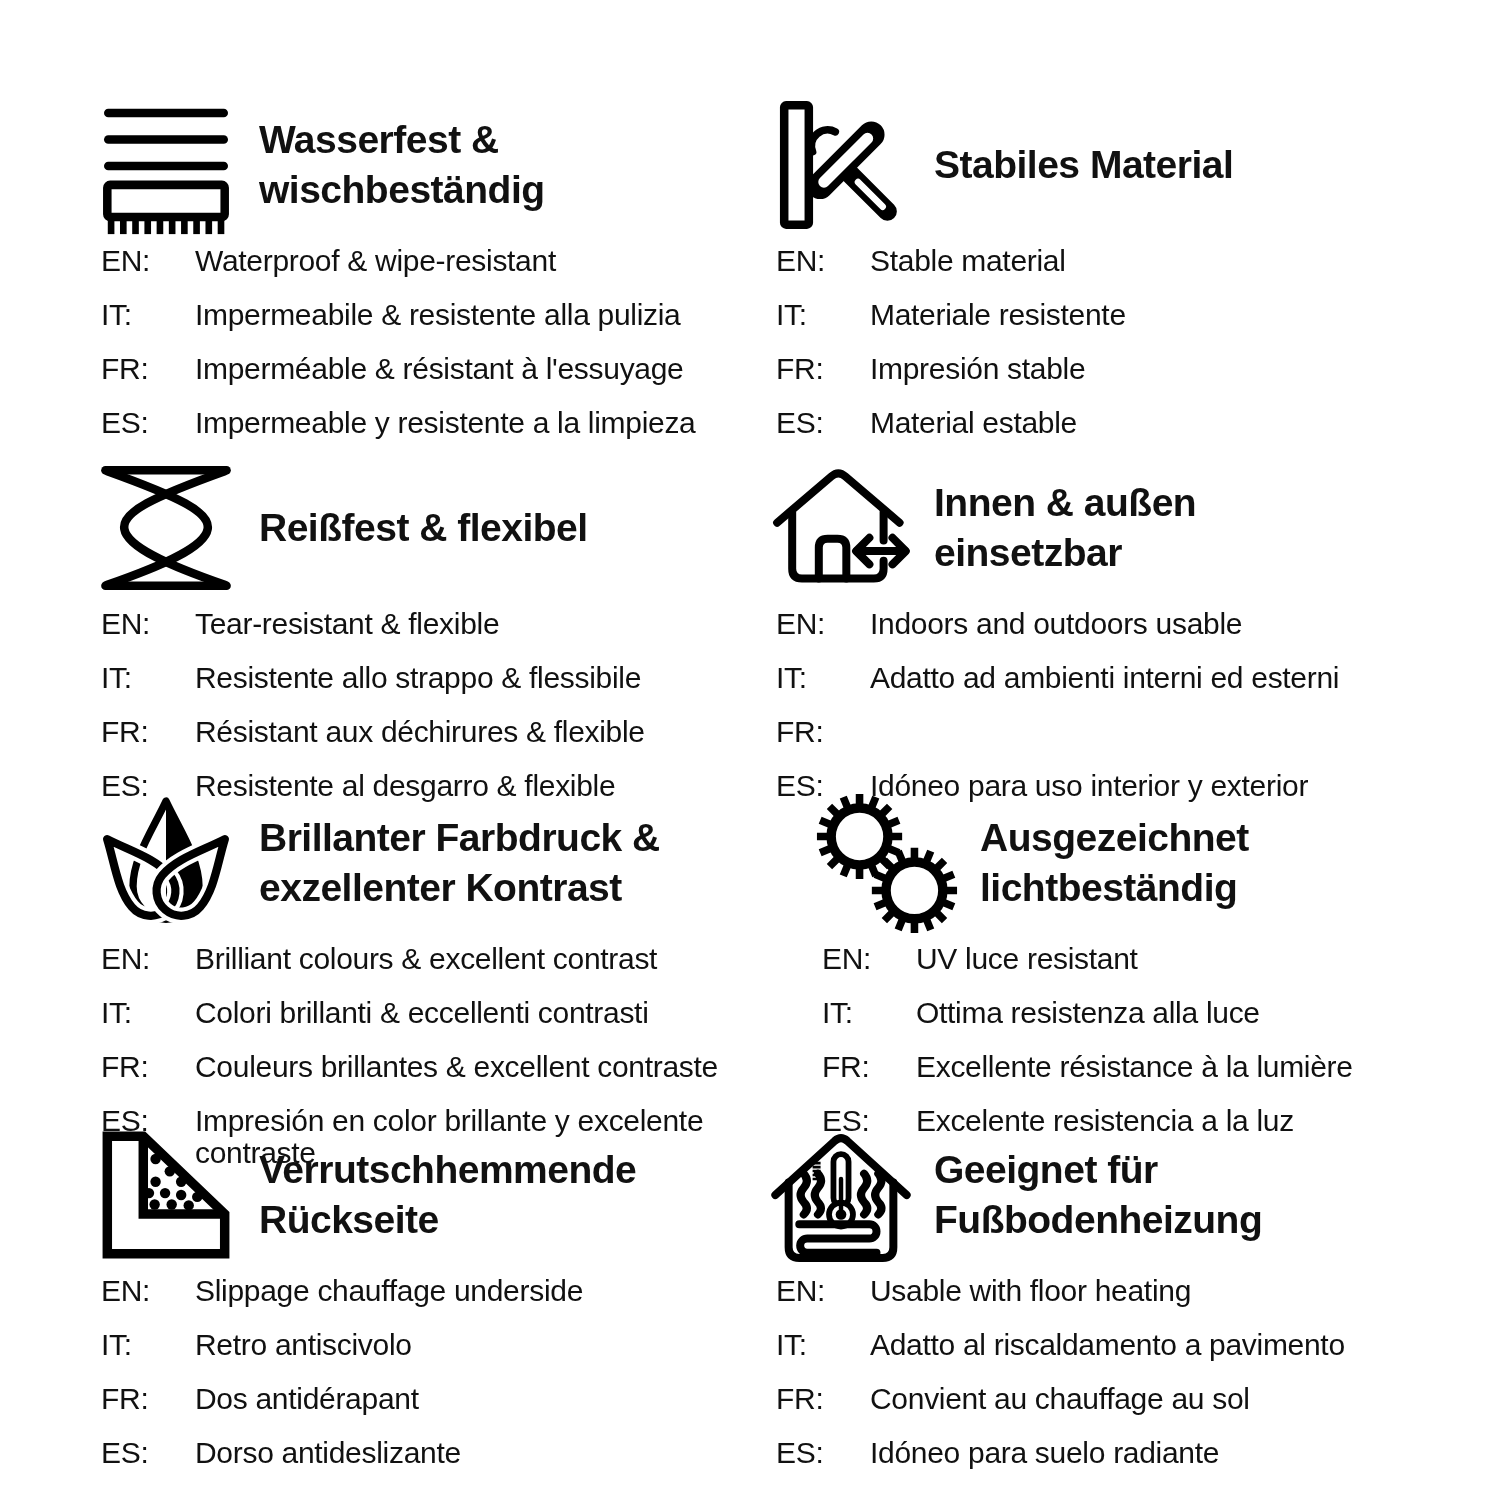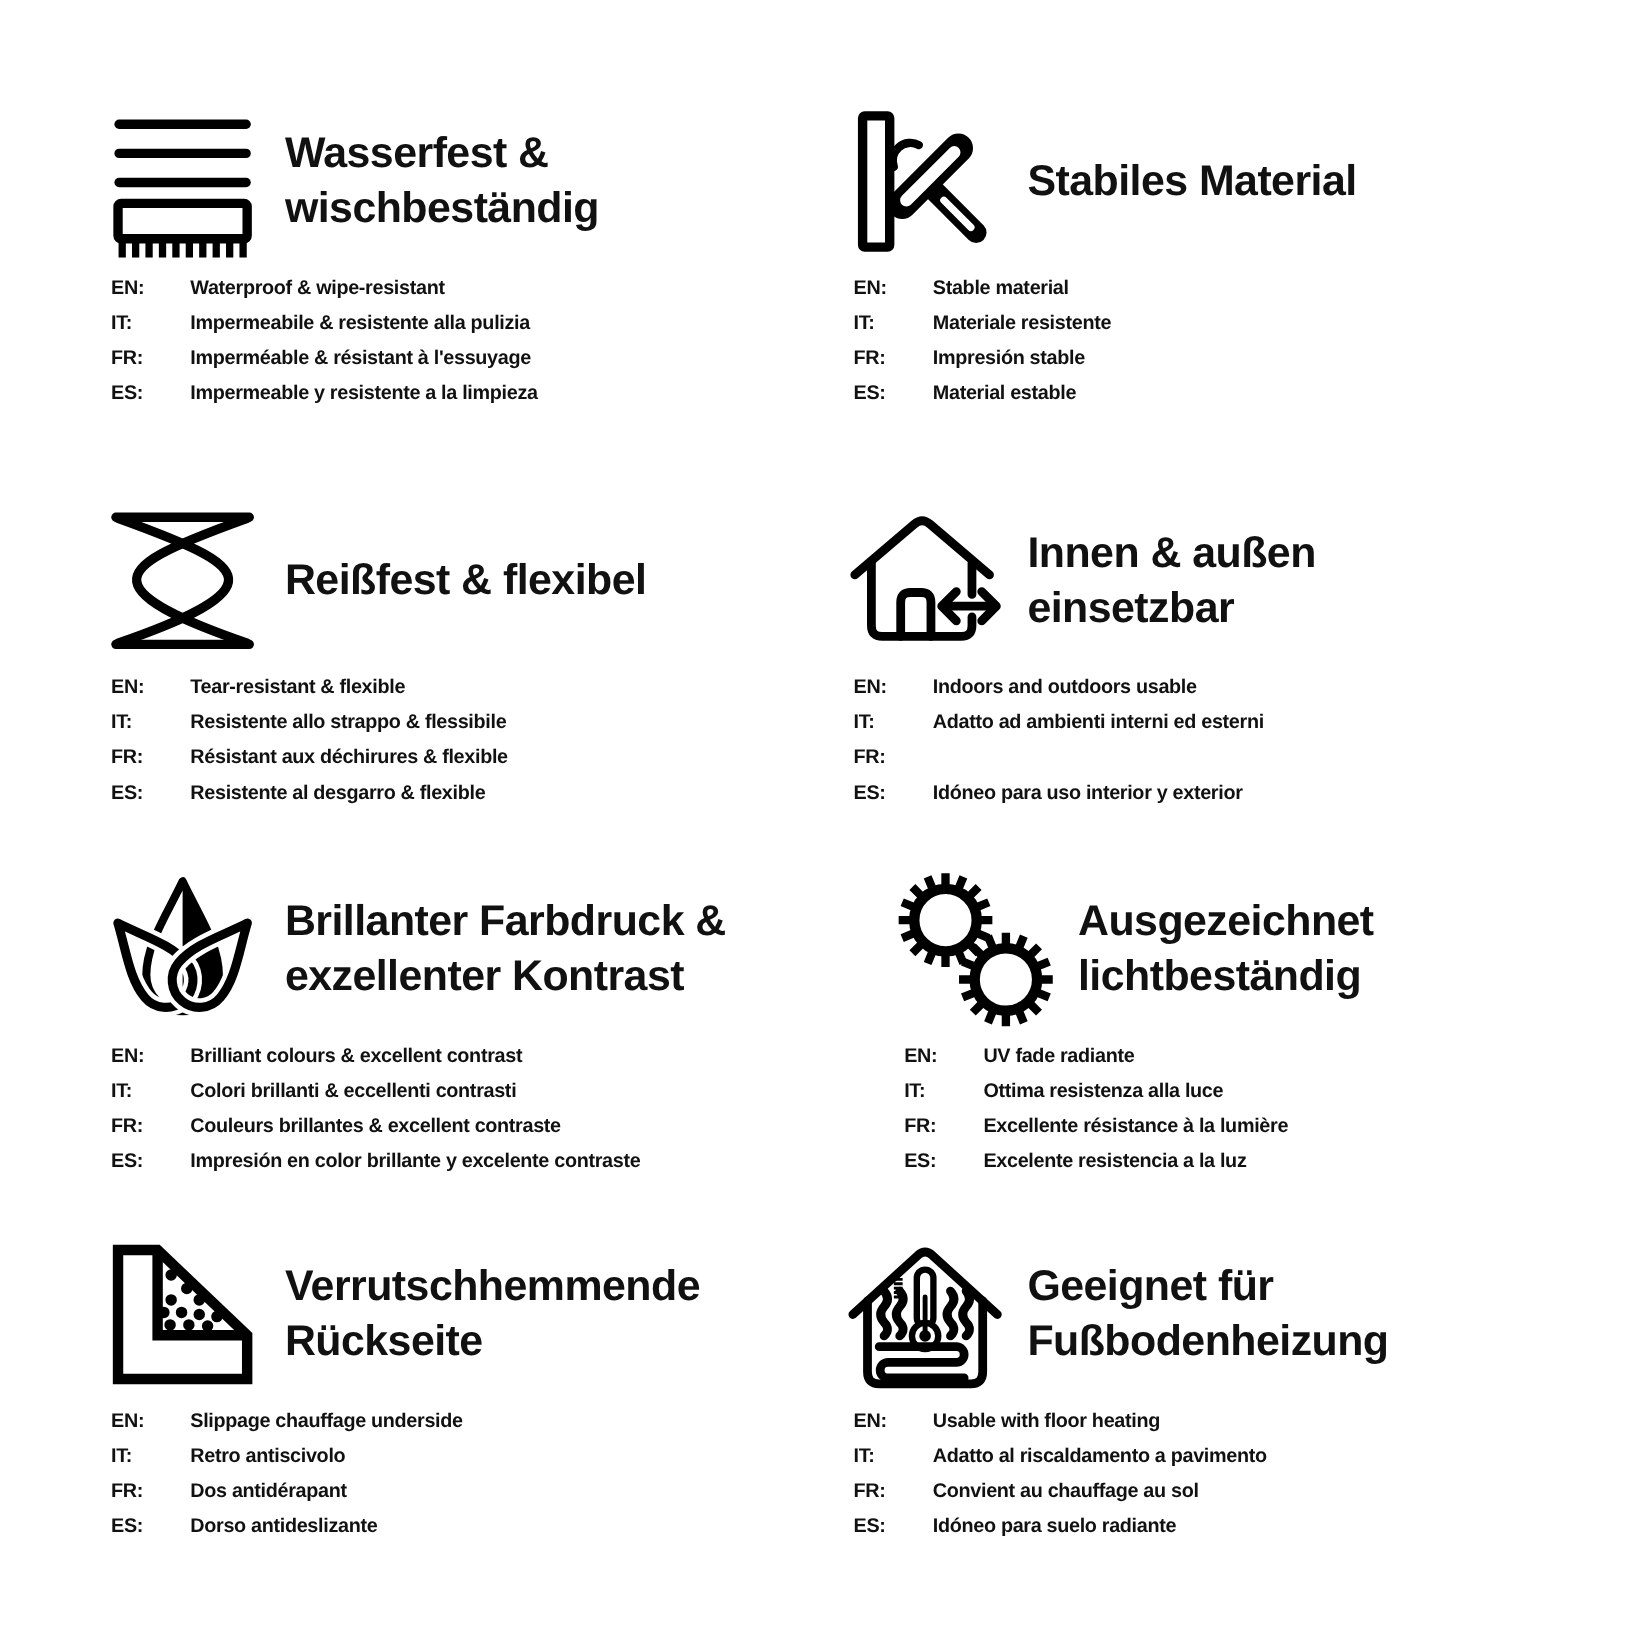--- a/index.html
+++ b/index.html
@@ -22,21 +22,21 @@
   .iconbox{flex:0 0 142px;width:142px;height:142px;display:flex;align-items:center;justify-content:center;}
   .iconbox svg{display:block;}
   .title{
     margin:0;font-size:39px;line-height:50px;font-weight:bold;
     letter-spacing:-0.5px;color:#111;
   }
   .title .tl{display:block;}
   .trans{
     display:grid;grid-template-columns:72px 1fr;
     margin:8px 0 0;padding-left:6px;
-    font-size:18px;line-height:32px;font-weight:bold;letter-spacing:-0.3px;
+    font-size:30px;line-height:32px;font-weight:normal;letter-spacing:-0.3px;gap:22px;
   }
   .trans dt{grid-column:1;}
   .trans dd{grid-column:2;margin:0;}
   .ic{stroke:#000;fill:none;stroke-width:9;stroke-linecap:round;stroke-linejoin:round;}
   .icf{fill:#000;stroke:none;}
   .icw{stroke:#fff;fill:none;stroke-linecap:round;stroke-linejoin:round;}
 </style>
 </head>
 <body>
 
@@ -206,21 +206,21 @@
         <path stroke="#000" stroke-width="8" fill="none" d="M138 104L149 104M135.4 117L145.6 121.2M128 128L135.8 135.8M117 135.4L121.2 145.6M104 138L104 149M91 135.4L86.8 145.6M80 128L72.2 135.8M72.6 117L62.4 121.2M70 104L59 104M72.6 91L62.4 86.8M80 80L72.2 72.2M91 72.6L86.8 62.4M104 70L104 59M117 72.6L121.2 62.4M128 80L135.8 72.2M135.4 91L145.6 86.8"></path>
       </svg>
     </div>
     <h2 class="title">
       <span class="tl">Ausgezeichnet</span>
       <span class="tl">lichtbeständig</span>
     </h2>
   </div>
   <dl class="trans">
     <dt>EN:</dt>
-      <dd>UV fade radiante</dd>
+      <dd>UV luce resistant</dd>
     <dt>IT:</dt>
       <dd>Ottima resistenza alla luce</dd>
     <dt>FR:</dt>
       <dd>Excellente résistance à la lumière</dd>
     <dt>ES:</dt>
       <dd>Excelente resistencia a la luz</dd>
   </dl>
 </section>
 
 <section class="feature" id="f6">

